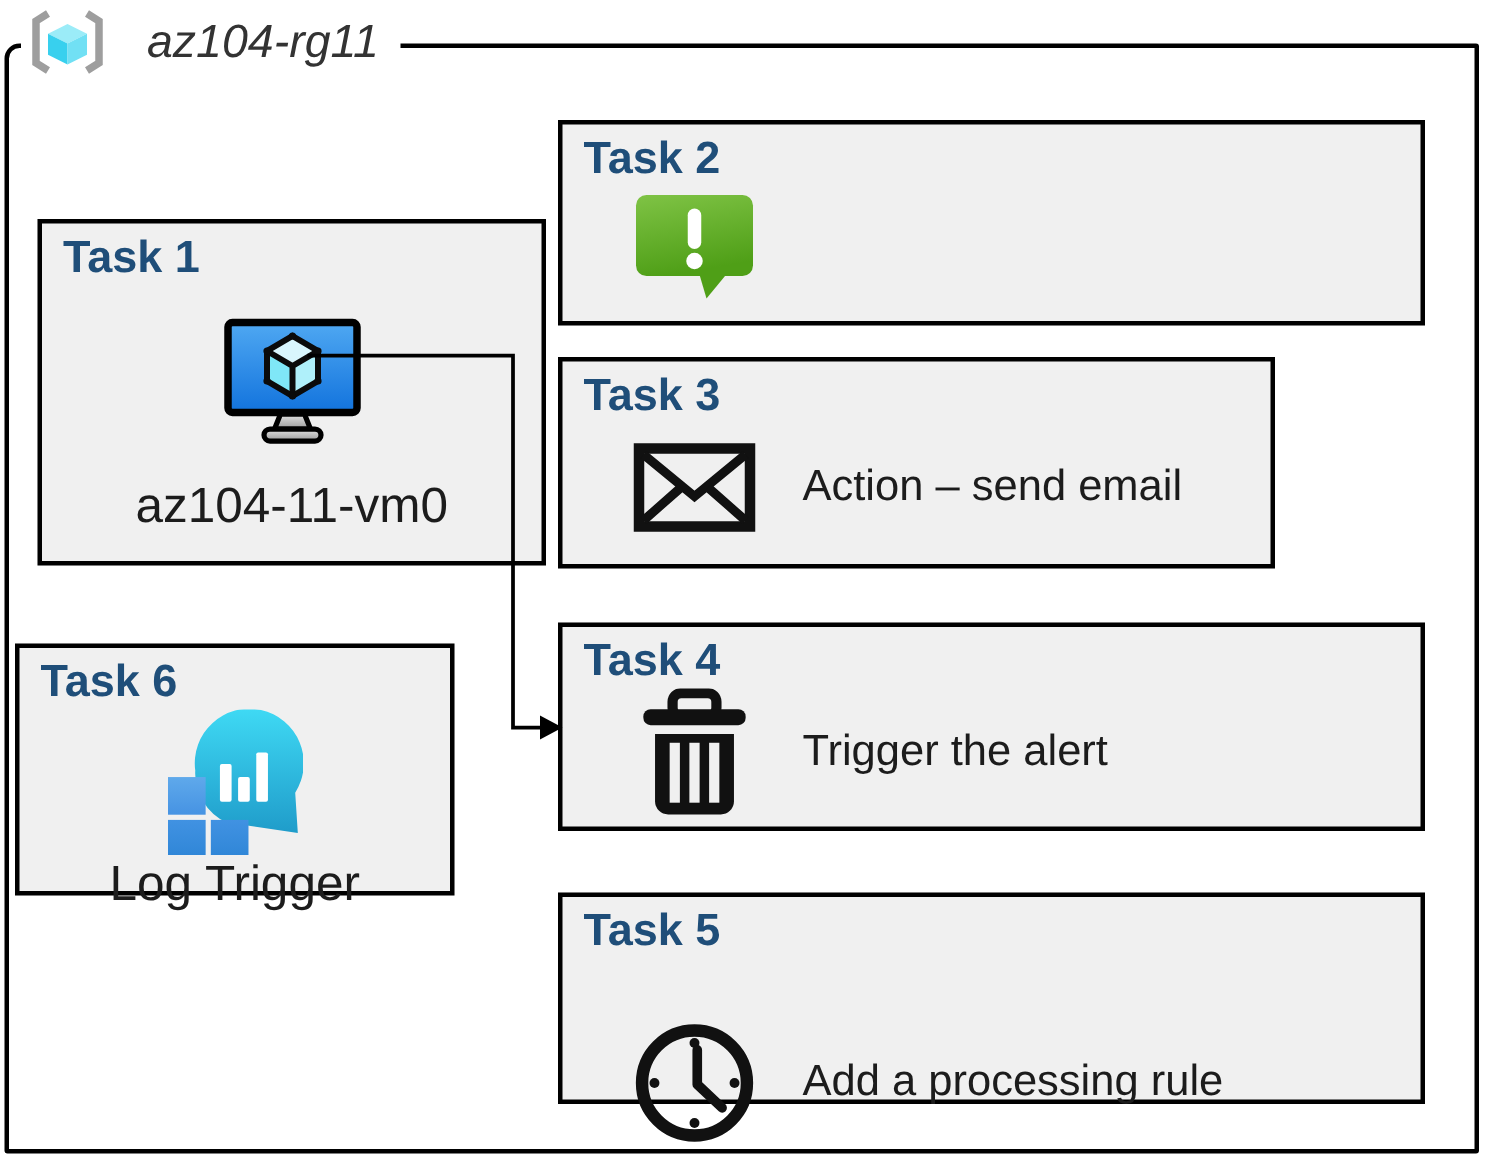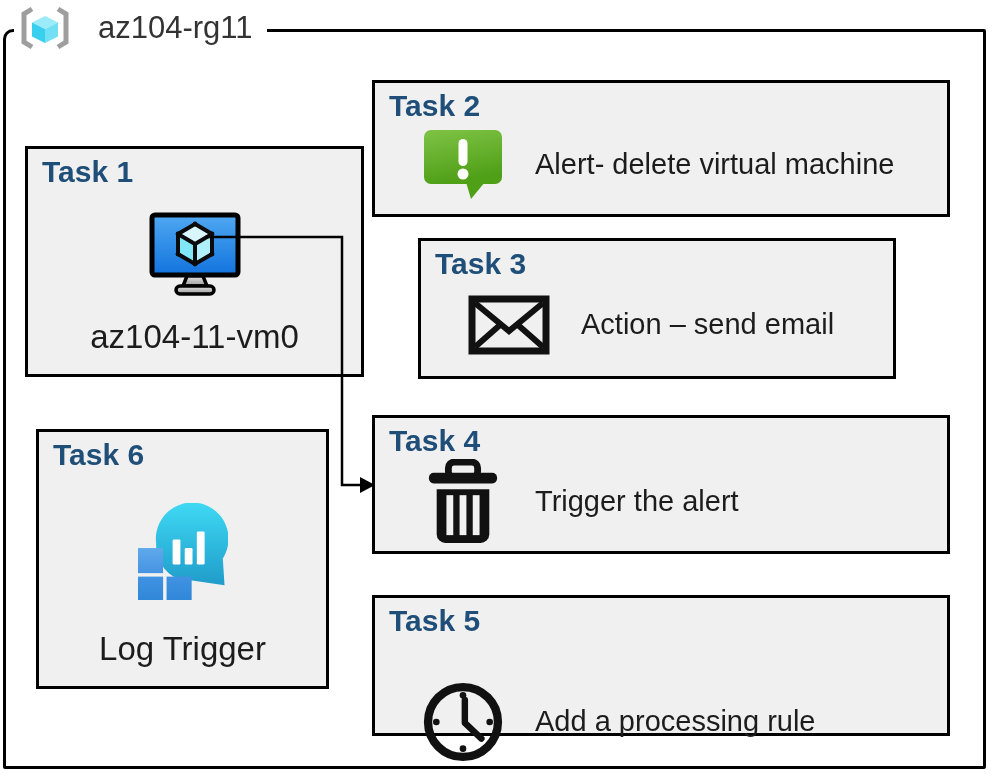--- a/index.html
+++ b/index.html
@@ -29,44 +29,44 @@
     position:absolute;left:3px;top:29px;width:983px;height:740px;
     border:3px solid var(--border-black);
     border-radius:10px 2px 2px 2px;
     box-sizing:border-box;z-index:1;
   }
   .rg-header{
     position:absolute;left:14px;top:2px;height:52px;z-index:3;
     background:#ffffff;display:flex;align-items:center;
     gap:26px;padding:0 14px 0 4px;
   }
-  .rg-name{font-size:31px;color:var(--rg-name-text);white-space:nowrap;}
+  .rg-name{font-size:31px;color:var(--rg-name-text);white-space:nowrap;font-style:italic;}
 
   .task-box{
     position:absolute;background:var(--box-fill);
     border:3px solid var(--border-black);box-sizing:border-box;
     display:flex;flex-direction:column;
     padding:6px 14px 8px 14px;z-index:2;
   }
   .task-title{font-size:30px;font-weight:700;color:var(--heading-blue);line-height:1.15;}
 
   
   .task-row{flex:1;display:flex;align-items:center;}
   .right .task-row{margin-left:28px;}
   .icon-slot{width:92px;display:flex;justify-content:center;align-items:center;}
   .task-text{font-size:29px;color:var(--body-text);margin-left:26px;white-space:nowrap;}
 
   
   .col .task-row{justify-content:center;}
   .col .task-label{font-size:33px;color:var(--body-text);text-align:center;margin-bottom:10px;white-space:nowrap;}
 
   .t1{left:25px;top:146px;width:339px;height:231px;}
-  .t6{left:36px;top:429px;width:293px;height:260px;}
+  .t6{left:10px;top:429px;width:293px;height:168px;}
   .t2{left:372px;top:80px;width:578px;height:137px;}
-  .t3{left:372px;top:238px;width:478px;height:141px;margin-left:46px;}
+  .t3{left:372px;top:238px;width:478px;height:141px;}
   .t4{left:372px;top:415px;width:578px;height:139px;}
   .t5{left:372px;top:595px;width:578px;height:141px;gap:40px;}
 
   .connector{position:absolute;left:0;top:0;z-index:4;pointer-events:none;}
 </style>
 </head>
 <body>
 
 <div class="canvas">
 
@@ -131,21 +131,20 @@
               <stop offset="0" style="stop-color:var(--alert-green-light)"></stop>
               <stop offset="1" style="stop-color:var(--alert-green-dark)"></stop>
             </linearGradient>
           </defs>
           <rect x="2" y="2" width="78" height="54" rx="7" fill="url(#gGreen)"></rect>
           <polygon points="44,54 63,54 49,71" fill="var(--alert-green-dark)"></polygon>
           <rect x="36.5" y="11" width="9" height="27" rx="4.5" fill="#ffffff"></rect>
           <circle cx="41" cy="46" r="5.5" fill="#ffffff"></circle>
         </svg>
       </span>
-      <span class="task-text">Alert- delete virtual machine</span>
     </div>
   </div>
 
   <div class="task-box right t3">
     <div class="task-title">Task 3</div>
     <div class="task-row">
       <span class="icon-slot">
         <svg width="82" height="60" viewBox="0 0 82 60">
           <rect x="4" y="4" width="74" height="52" fill="none" stroke="#111" stroke-width="7"></rect>
           <path d="M7 8 L41 36 L75 8" fill="none" stroke="#111" stroke-width="6"></path>

